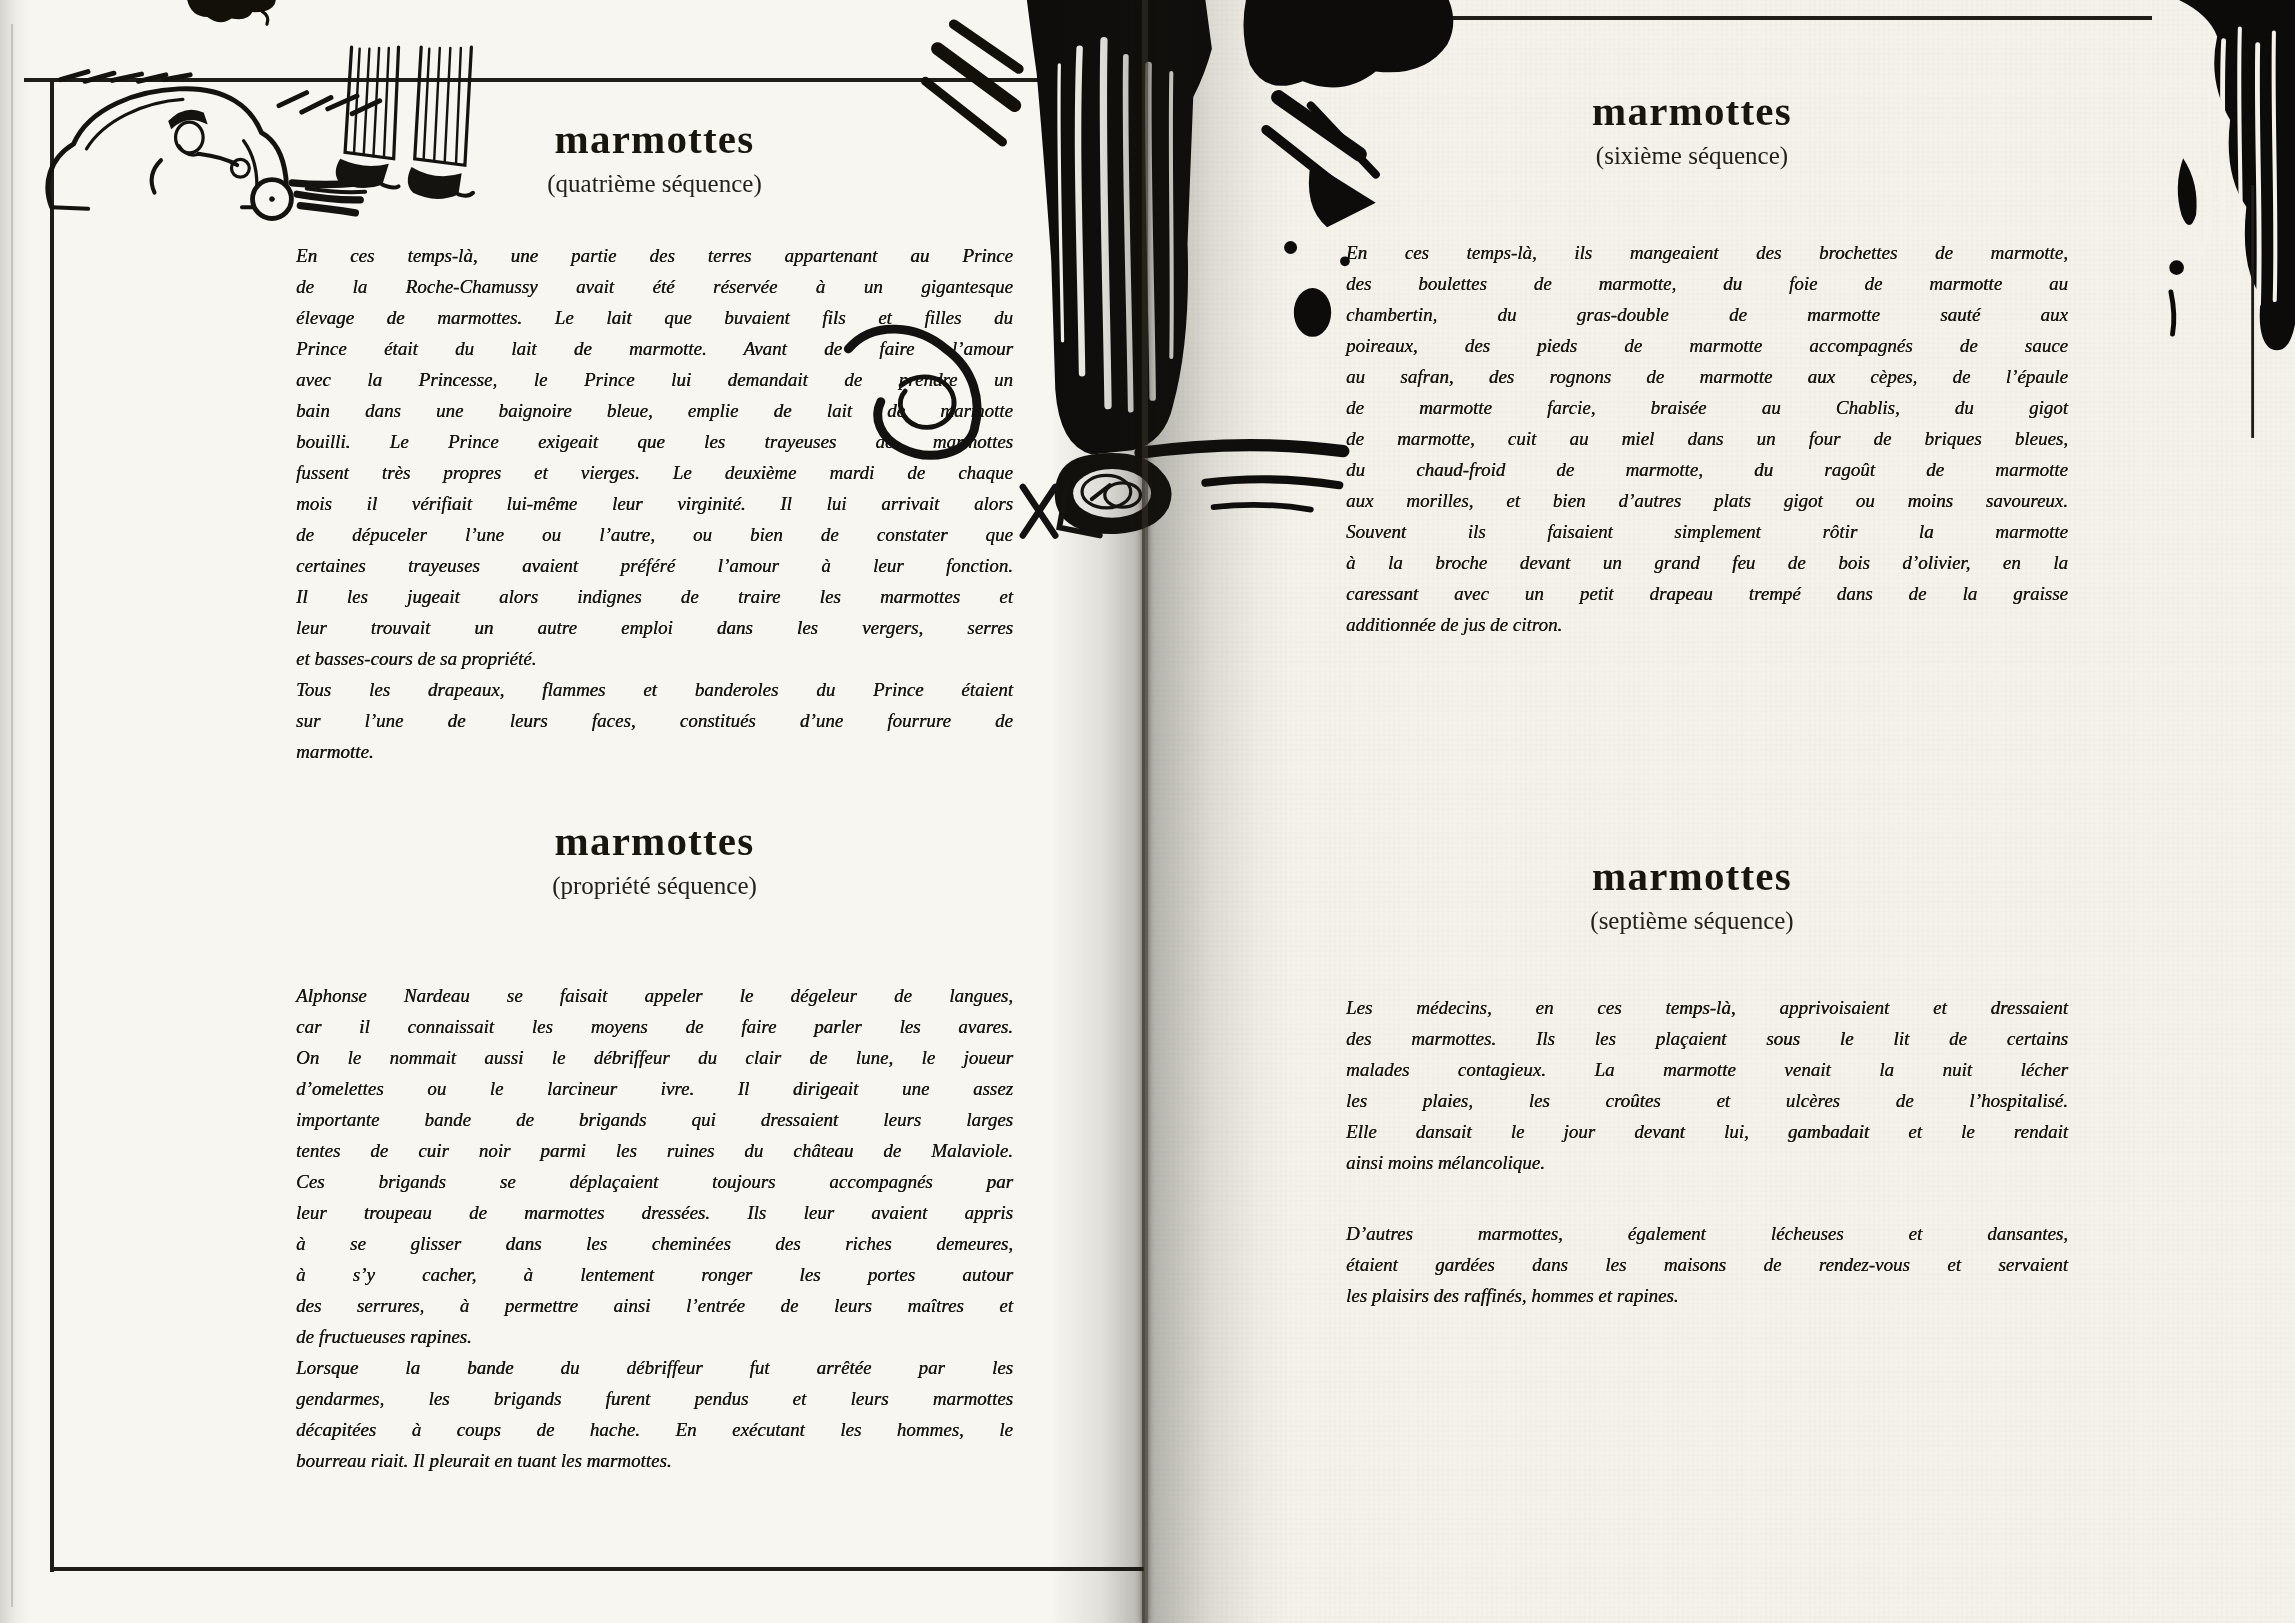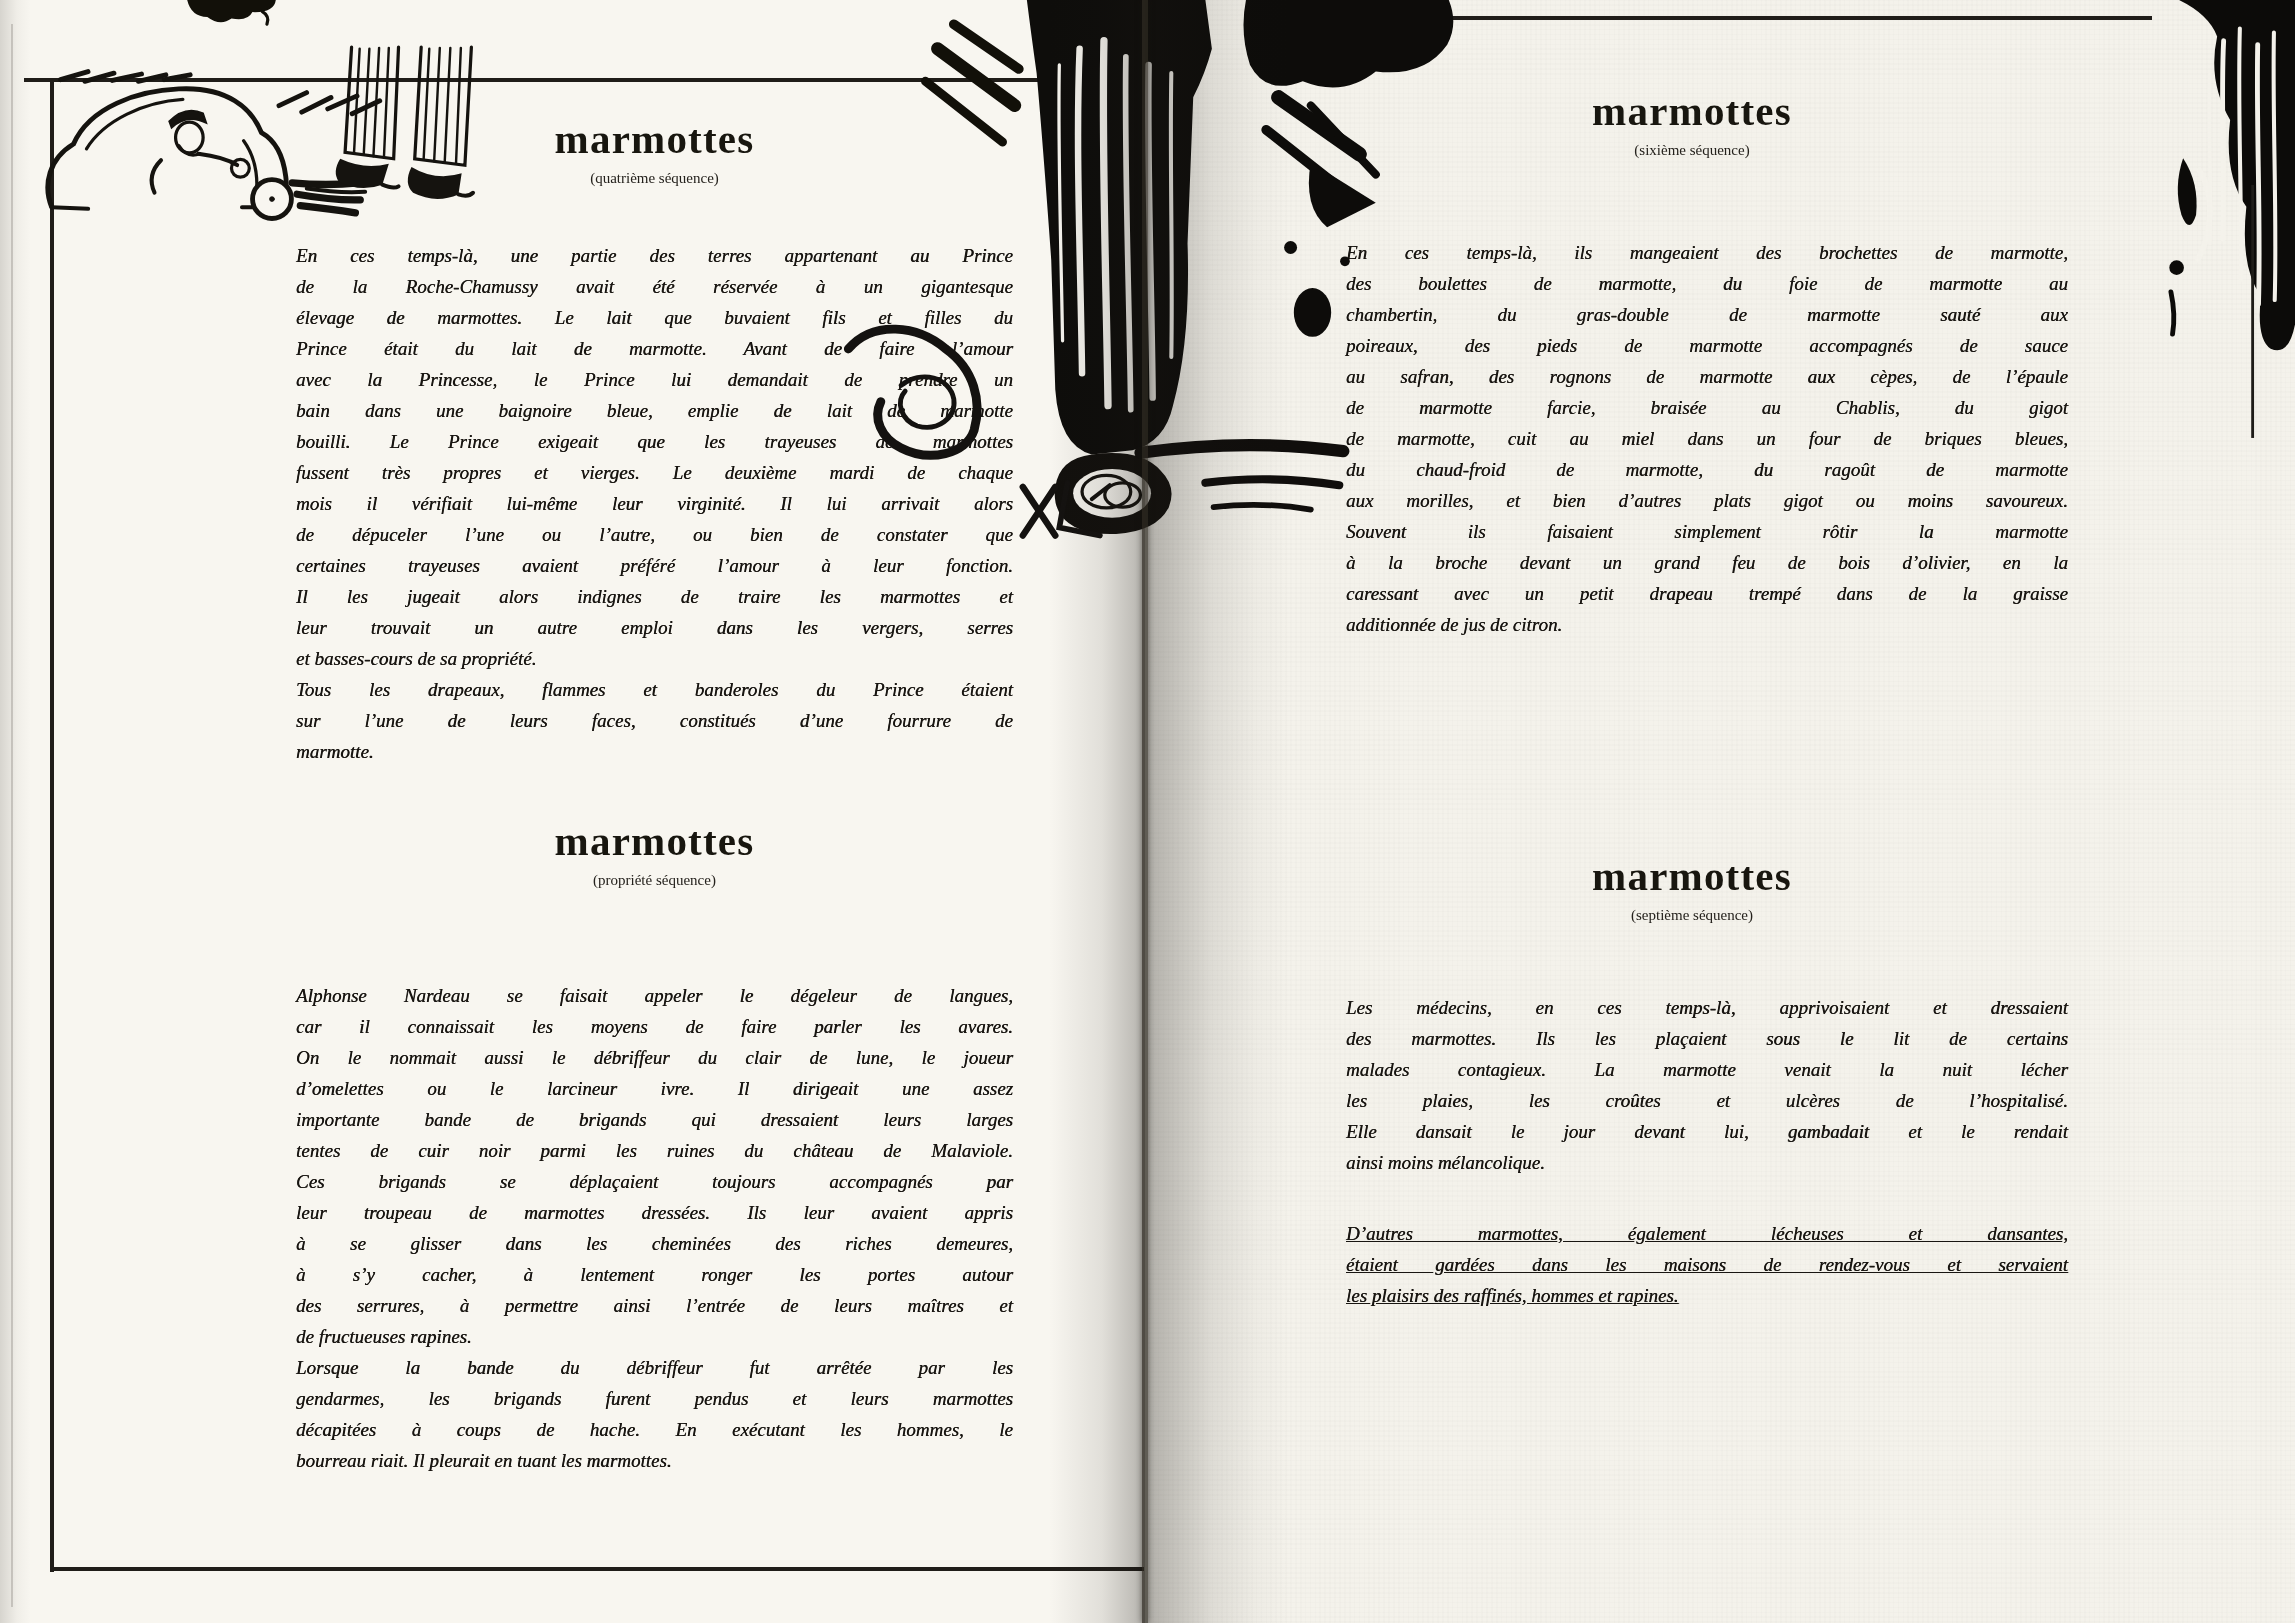--- a/index.html
+++ b/index.html
@@ -8,21 +8,21 @@
   .page{position:absolute;top:0;height:1623px;}
   #left-page{left:0;width:1148px;background:#f8f6f0;}
   #right-page{left:1148px;width:1148px;background:#f4f2eb;
     background-image:repeating-linear-gradient(0deg,rgba(0,0,0,0.010) 0 1.6px,transparent 1.6px 4.9px),
                      repeating-linear-gradient(90deg,rgba(0,0,0,0.010) 0 1.6px,transparent 1.6px 4.9px);}
   .abs{position:absolute;}
   .frameline{position:absolute;background:#201d19;z-index:1;}
   .textblock{position:absolute;z-index:2;}
   .sec-head{position:absolute;z-index:2;text-align:center;}
   .sec-title{font-size:41px;font-weight:700;letter-spacing:1.2px;line-height:1;color:#18160f;}
-  .sec-sub{font-size:15px;font-weight:400;margin-top:9.7px;color:#24211c;}
+  .sec-sub{font-size:25px;font-weight:400;margin-top:9.7px;color:#24211c;}
   .para{font-style:italic;font-size:19px;line-height:31px;
         text-shadow:0.3px 0 0 currentColor;color:#181511;}
   .tline{text-align:justify;text-align-last:justify;white-space:nowrap;}
   .tline.flush{text-align-last:left;}
   svg{position:absolute;overflow:visible;}
   .ink{z-index:3;}
   #left-edge-shade{left:0;top:0;width:31px;height:1623px;z-index:4;
     background:linear-gradient(90deg,rgba(40,36,30,0.16),rgba(40,36,30,0.04) 55%,transparent);}
   #left-edge-line{left:11.4px;top:24px;width:1.6px;height:1583px;background:rgba(40,36,30,0.18);z-index:4;}
   #spine-shade-left{left:1049px;top:0;width:96px;height:1623px;z-index:4;
@@ -119,21 +119,21 @@
       <div class="sec-sub">(septième séquence)</div>
     </div>
     <div class="textblock para" style="left:198px;top:992px;width:722px;">
         <div class="tline">Les médecins, en ces temps-là, apprivoisaient et dressaient</div>
         <div class="tline">des marmottes. Ils les plaçaient sous le lit de certains</div>
         <div class="tline">malades contagieux. La marmotte venait la nuit lécher</div>
         <div class="tline">les plaies, les croûtes et ulcères de l’hospitalisé.</div>
         <div class="tline">Elle dansait le jour devant lui, gambadait et le rendait</div>
         <div class="tline flush">ainsi moins mélancolique.</div>
       </div>
-    <div class="textblock para" style="left:198px;top:1218px;width:722px;text-decoration:underline;">
+    <div class="textblock para" style="left:198px;top:1218px;width:722px;">
         <div class="tline">D’autres marmottes, également lécheuses et dansantes,</div>
         <div class="tline">étaient gardées dans les maisons de rendez-vous et servaient</div>
         <div class="tline flush">les plaisirs des raffinés, hommes et rapines.</div>
       </div>
   </div>
 
   <svg class="ink" style="left:183px;top:0;" width="97" height="29" viewBox="0 0 120 36">
     <path d="M5,0 L115,0 Q113,16 86,15 Q80,27 60,23 Q46,33 30,21 Q10,21 5,0 Z" fill="#121009"></path>
     <path d="M98,14 q10,6 6,16" stroke="#121009" stroke-width="4" fill="none" stroke-linecap="round"></path>
   </svg>

